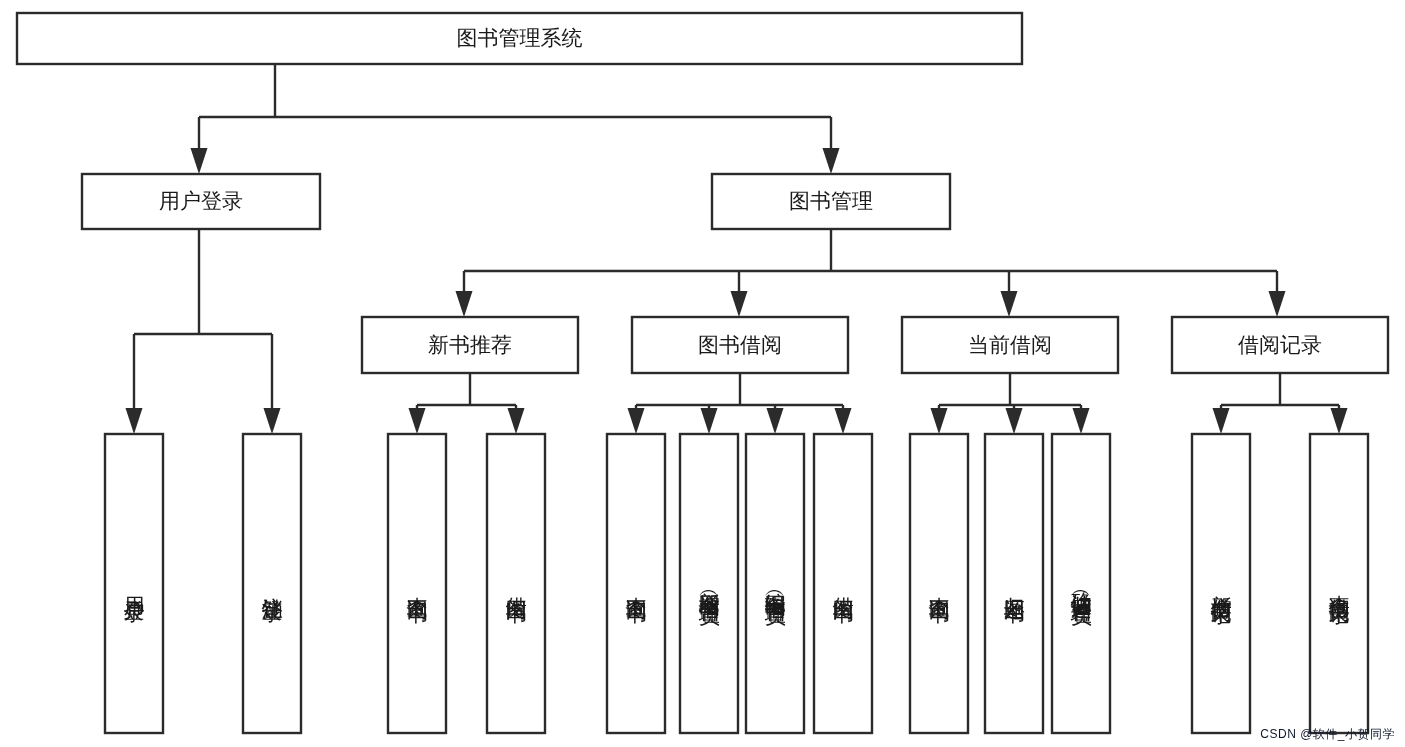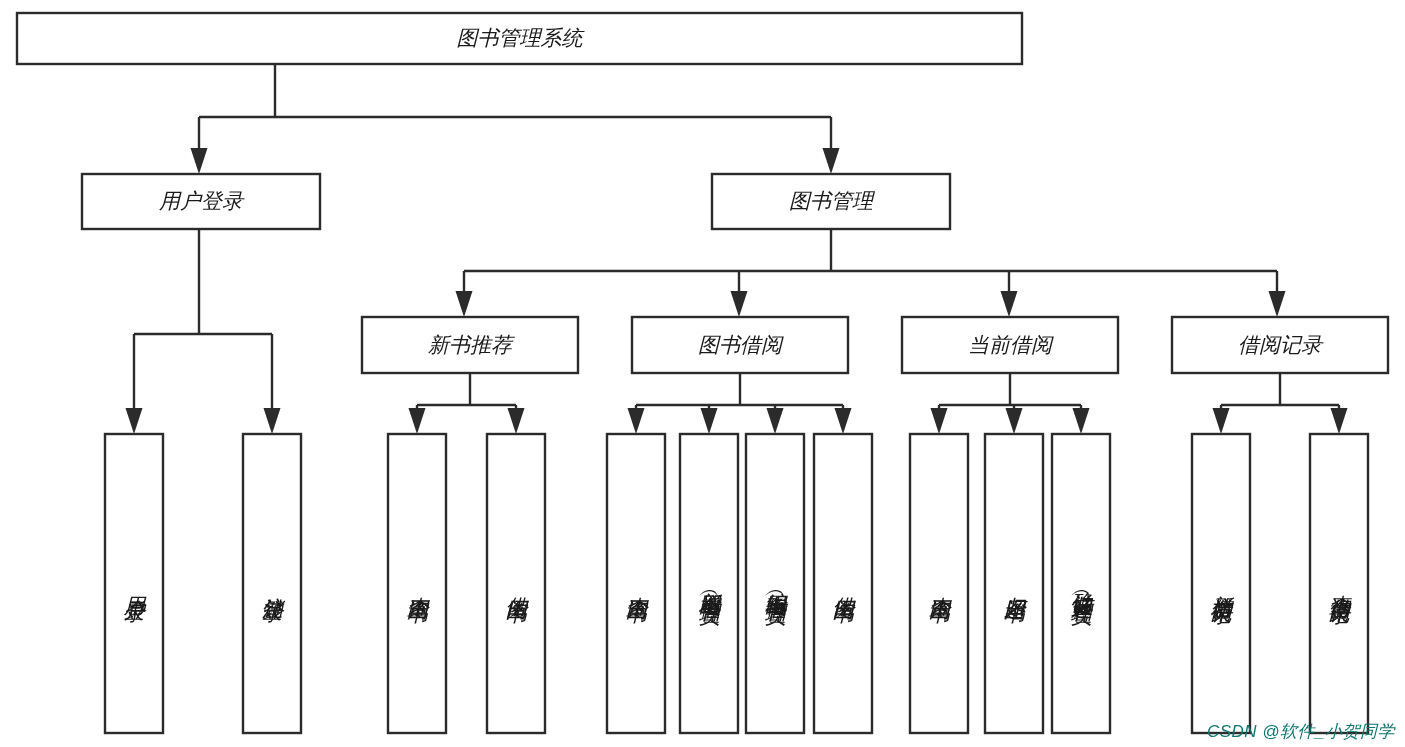--- a/index.html
+++ b/index.html
@@ -12,21 +12,20 @@
     width: 1405px;
     height: 747px;
     font-family: "Liberation Sans", "DejaVu Sans", sans-serif;
     overflow: hidden;
   }
   #diagram-root {
     position: relative;
     width: 1405px;
     height: 747px;
     background: #ffffff;
-    font-style: italic;
   }
   svg#diagram-svg {
     position: absolute;
     top: 0;
     left: 0;
     width: 1405px;
     height: 747px;
     display: block;
   }
   .node-box {
@@ -64,22 +63,22 @@
     letter-spacing: 2px;
     color: #1a1a1a;
     white-space: nowrap;
     pointer-events: none;
   }
   .watermark {
     position: absolute;
     right: 10px;
     bottom: 4px;
     font-family: "Liberation Sans", "DejaVu Sans", sans-serif;
-    font-size: 17px;
-    color: #0f766e;
+    font-size: 12px;
+    color: #0f172a;
     letter-spacing: 0.5px;
     white-space: nowrap;
   }
 </style>
 </head>
 <body>
 
 <div id="diagram-root">
   <svg id="diagram-svg" viewBox="0 0 1405 747">
     <g id="edges-layer">

